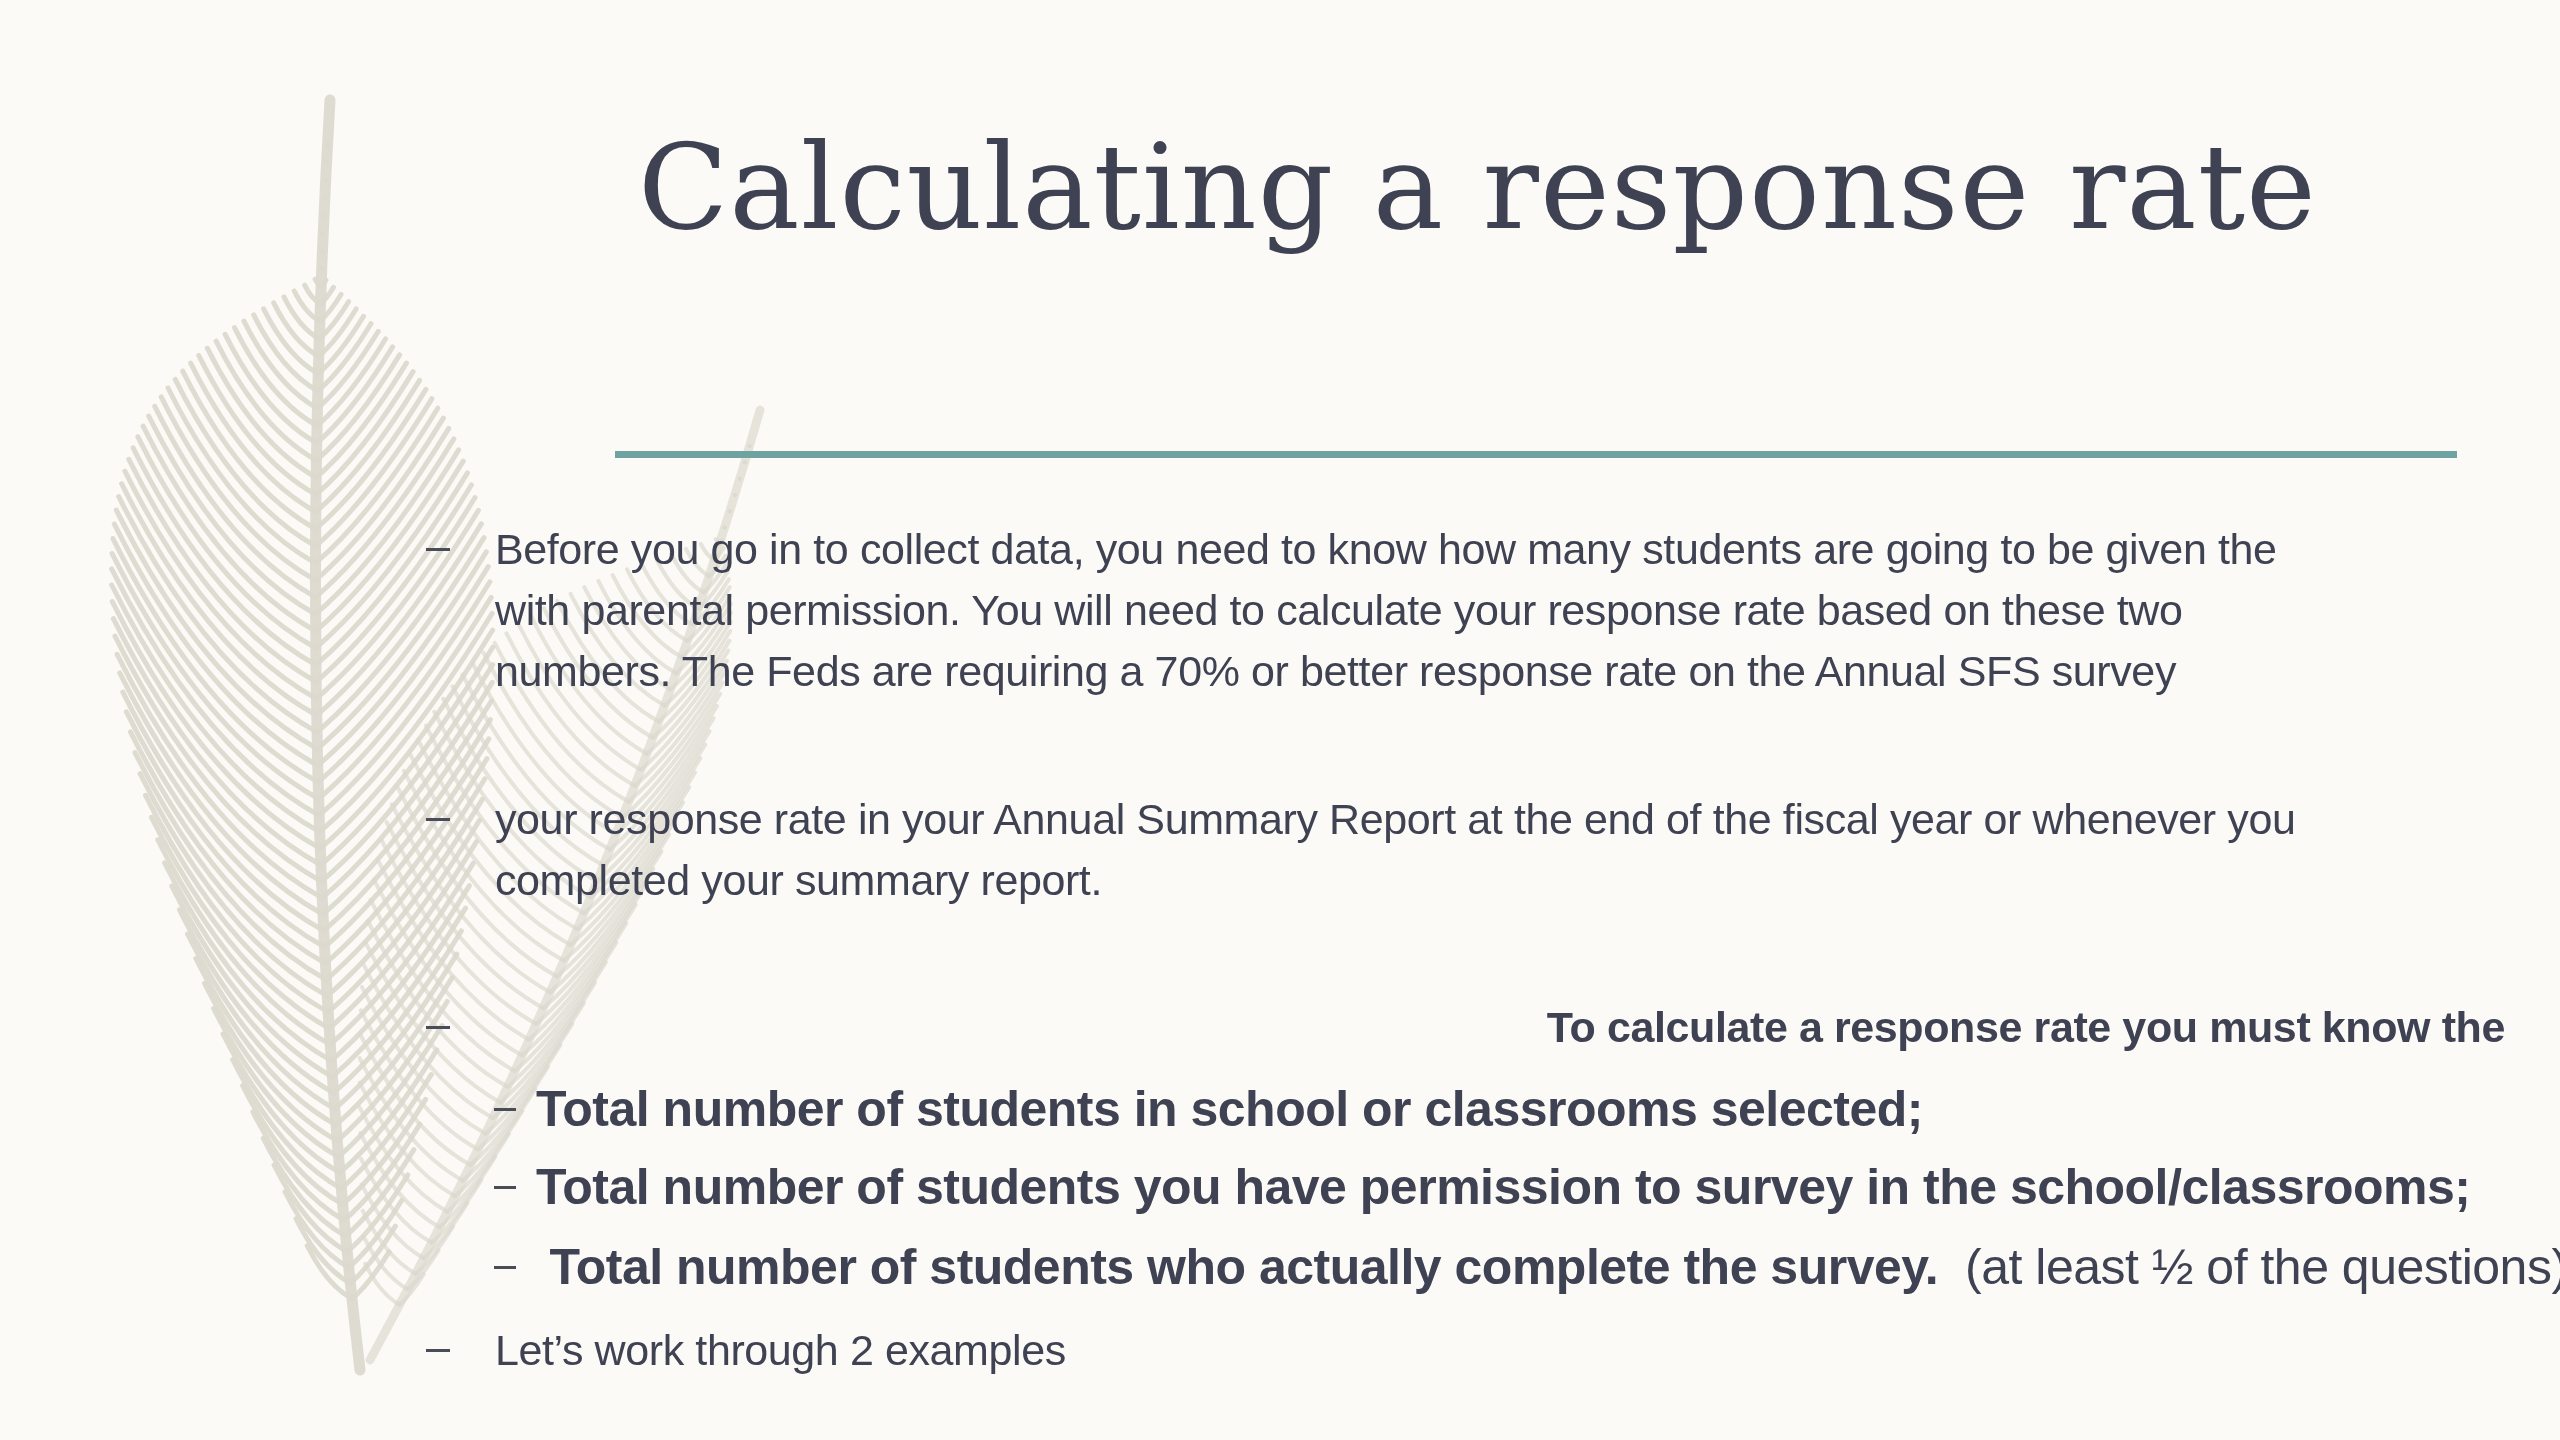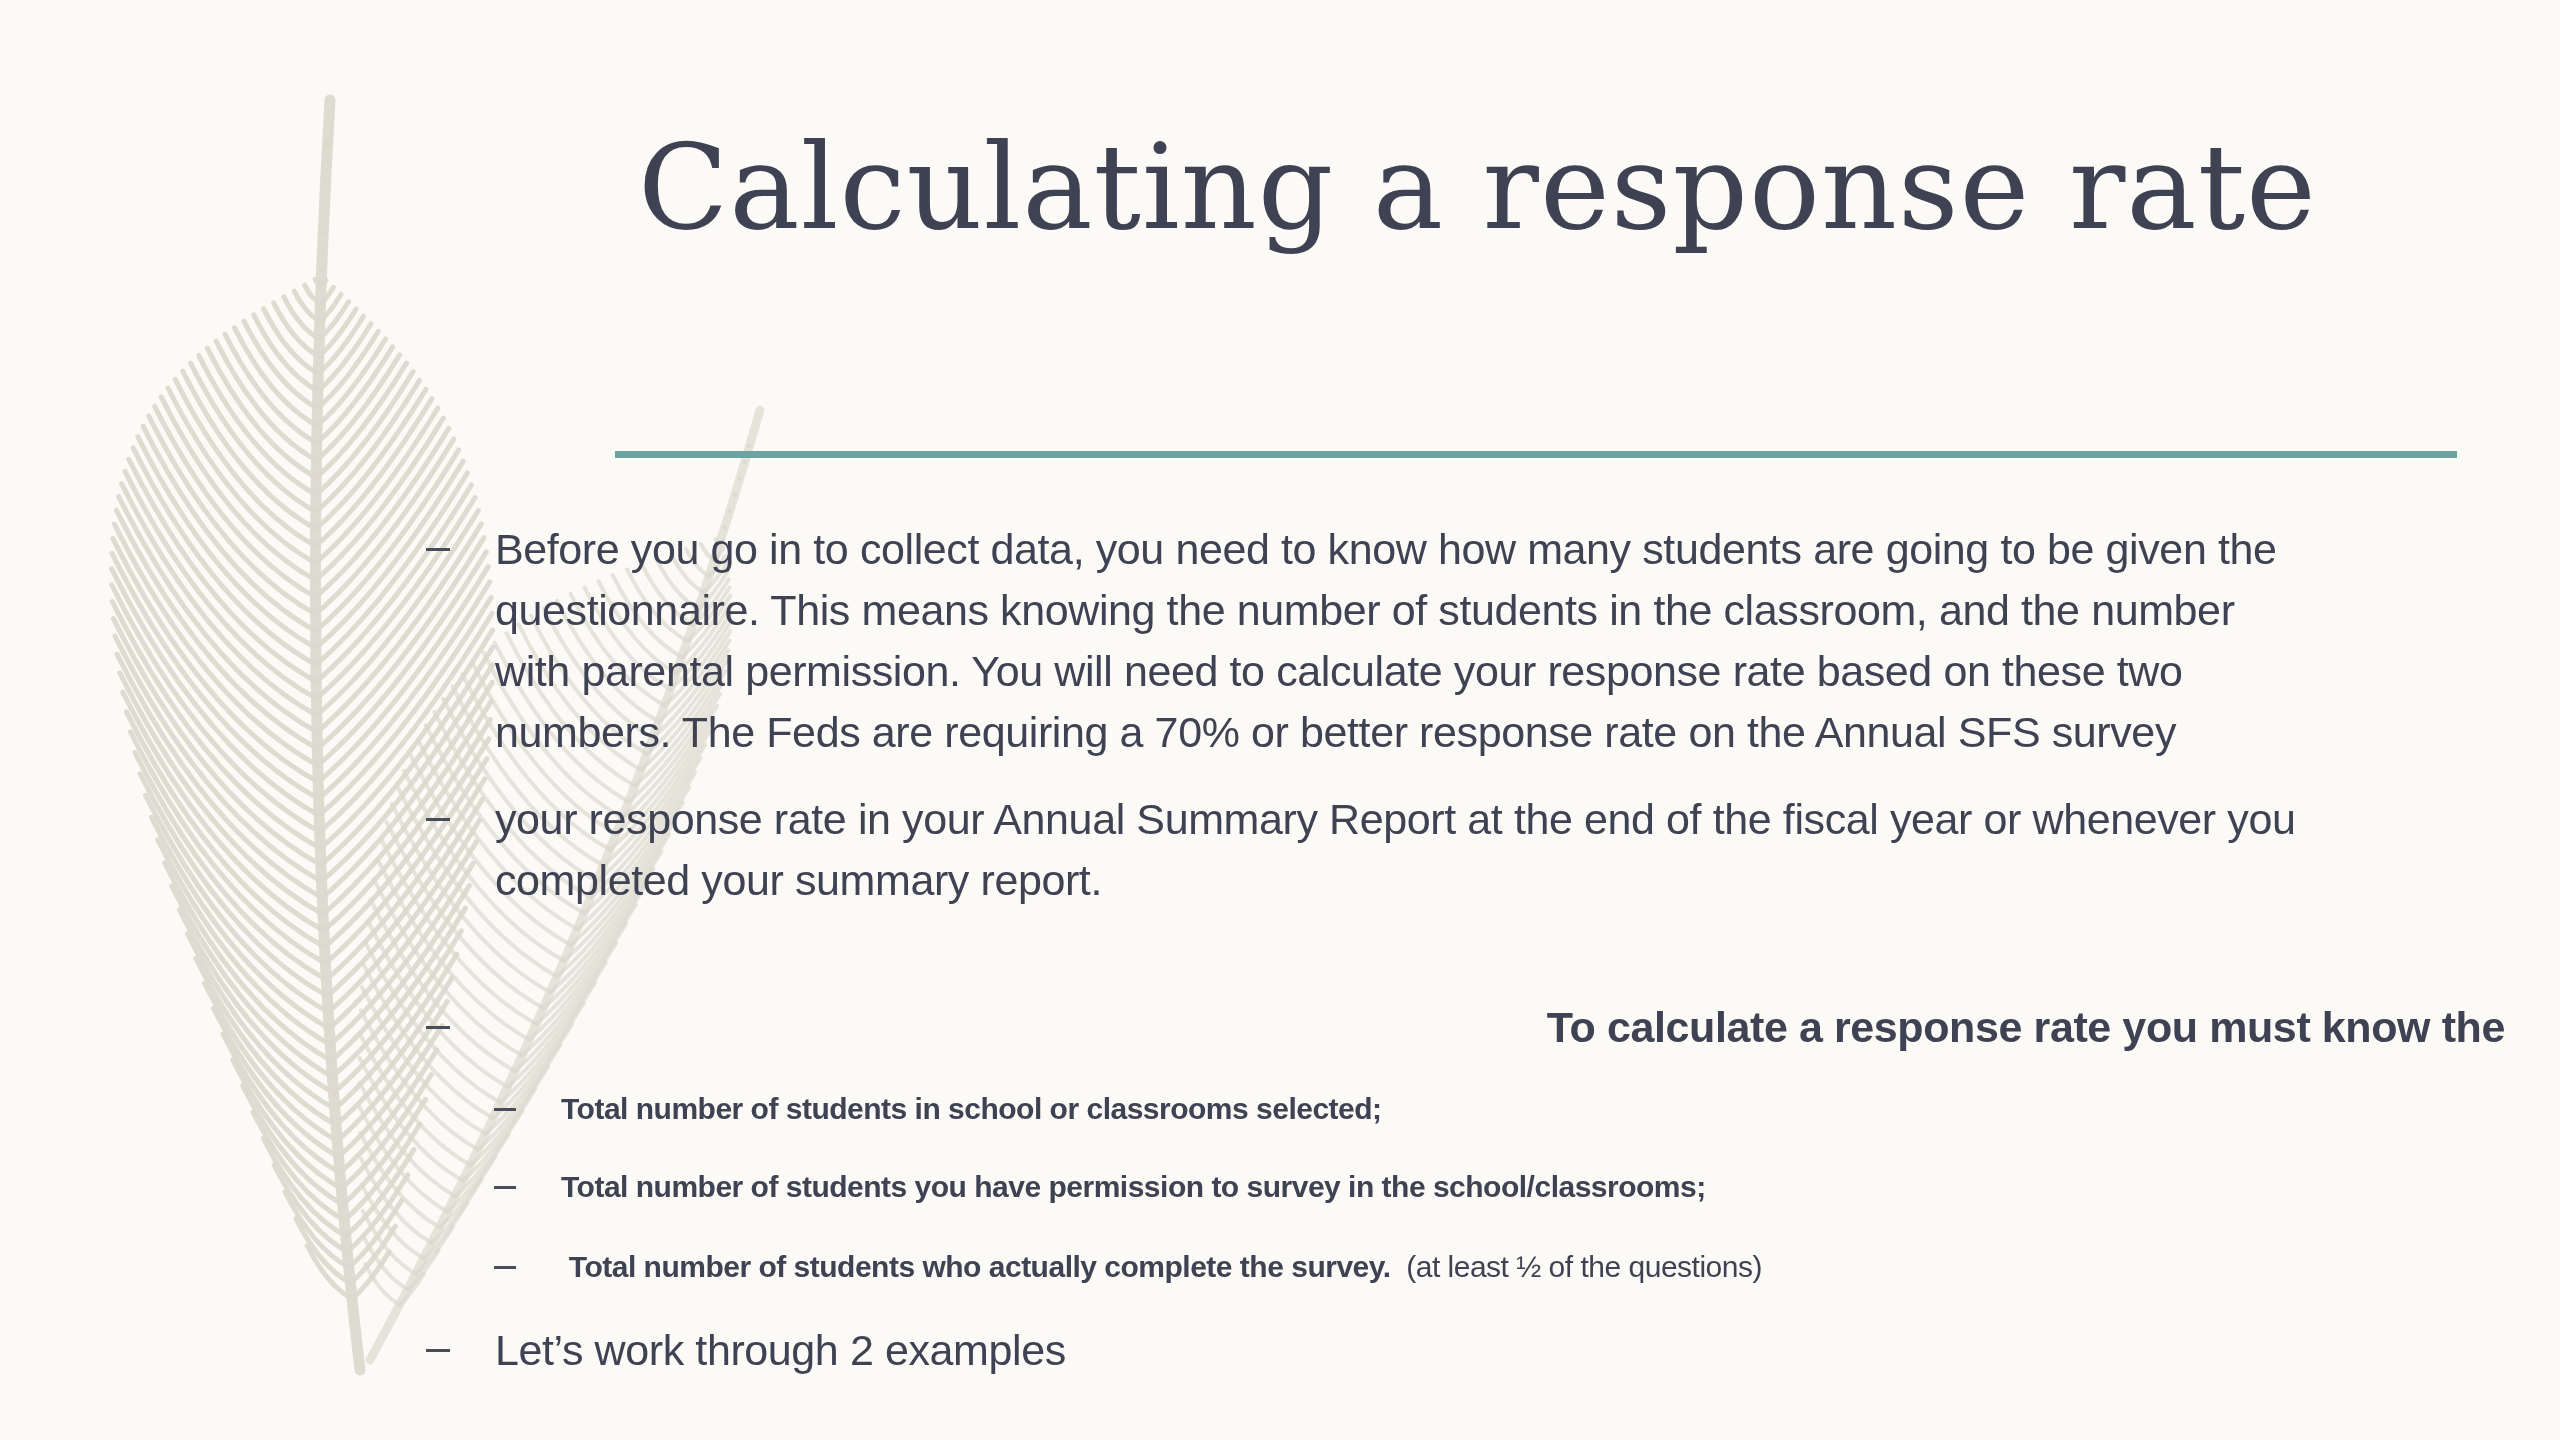--- a/index.html
+++ b/index.html
@@ -30,21 +30,21 @@
   .dash {
     position: absolute; display: block; height: 3px; background: #4A4C58;
   }
   .text {
     position: absolute; font-size: 43px; line-height: 61px; color: #3F4252;
     letter-spacing: -0.4px;
   }
   .l1 .dash { left: 422px; width: 24px; top: 29px; }
   .l1 .text { left: 491px; width: 2010px; }
   .l2 .dash { left: 490px; width: 22px; top: 25px; }
-  .l2 .text { left: 557px; font-size: 30px; line-height: 52px; font-weight: bold; white-space: nowrap; letter-spacing: -0.5px;}
+  .l2 .text { left: 532px; font-size: 50px; line-height: 52px; font-weight: bold; white-space: nowrap; letter-spacing: -0.5px;}
   .bold { font-weight: bold; text-align: right; }
   .reg { font-weight: normal; }
   .line { display: block; white-space: nowrap; }
 </style>
 </head>
 <body>
 
 <svg class="feather" viewBox="0 0 820 1310" xmlns="http://www.w3.org/2000/svg">
   <g id="feather-g" fill="none" stroke="#DCD9CF" stroke-linecap="round">
       <path d="M300,1290 Q230,700 270,20" stroke="#DCD9CF" stroke-width="11" opacity="0.95"></path>
@@ -304,21 +304,20 @@
 
 <h1 class="title">Calculating a response rate</h1>
 
 <div class="divider"></div>
 
 <ul class="body-list">
   <li class="item l1" style="top:515px;">
     <span class="dash"></span>
     <div class="text">
       <span class="line">Before you go in to collect data, you need to know how many students are going to be given the</span>
-      <span class="line">questionnaire.  This means knowing the number of students in the classroom, and the number</span>
       <span class="line">with parental permission.  You will need to calculate your response rate based on these two</span>
       <span class="line">numbers.   The Feds are requiring a 70% or better response rate on the Annual SFS survey</span>
     </div>
   </li>
 
   <li class="item l1" style="top:785px;">
     <span class="dash"></span>
     <div class="text">
       <span class="line">your response rate in your Annual Summary Report at the end of the fiscal year or whenever you</span>
       <span class="line">completed your summary report.</span>

